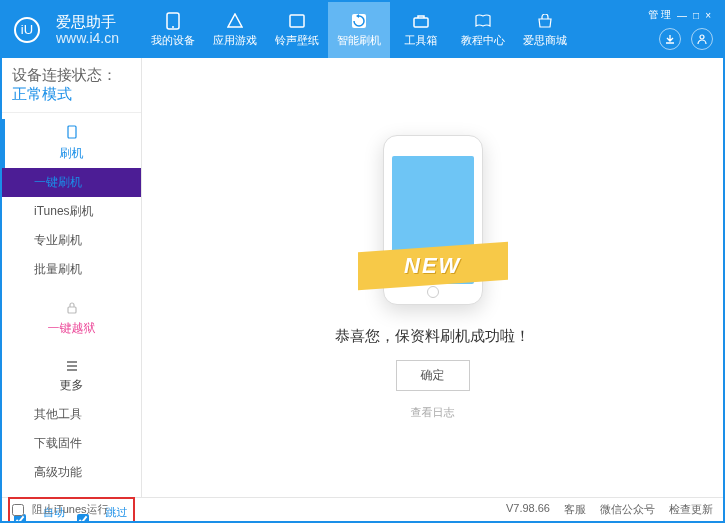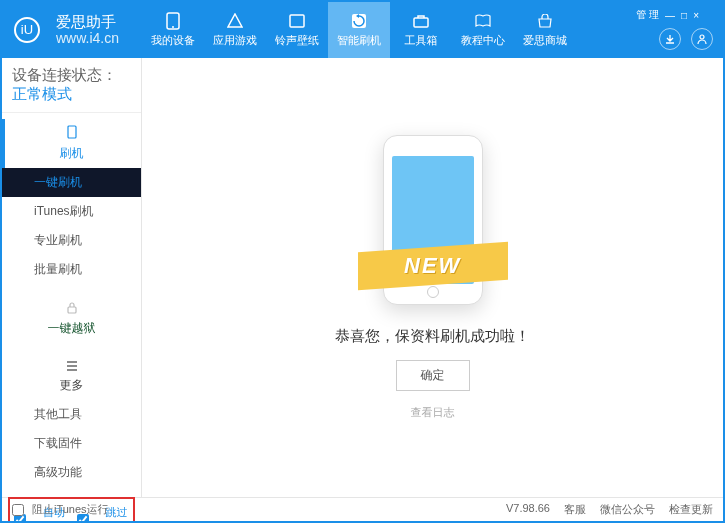--- a/index.html
+++ b/index.html
@@ -7,32 +7,32 @@
 .header { background: #1a8fe8; height: 56px; display: flex; align-items: center; color: #fff; position: relative; }
 .logo-area { display: flex; align-items: center; padding: 0 12px; width: 140px; }
 .logo-circle { width: 26px; height: 26px; border: 2px solid #fff; border-radius: 50%; display: flex; align-items: center; justify-content: center; font-weight: normal; font-size: 13px; margin-right: 16px; }
 .logo-text { display: flex; flex-direction: column; line-height: 1.1; }
 .logo-title { font-size: 15px; font-weight: normal; }
 .logo-url { font-size: 14px; opacity: 0.85; }
 .nav { display: flex; height: 100%; }
 .nav-item { width: 62px; display: flex; flex-direction: column; align-items: center; justify-content: center; font-size: 11px; cursor: pointer; gap: 3px; }
 .nav-item.active { background: #63b7f3; }
 .nav-icon { width: 18px; height: 18px; display: flex; align-items: center; justify-content: center; }
-.header-right { position: absolute; right: 24px; top: 6px; display: flex; gap: 6px; font-size: 10px; align-items: center; }
+.header-right { position: absolute; right: 12px; top: 6px; display: flex; gap: 6px; font-size: 10px; align-items: center; }
 .header-icons { position: absolute; right: 10px; bottom: 8px; display: flex; gap: 10px; }
 .hcircle { width: 22px; height: 22px; border: 1.5px solid rgba(255,255,255,0.6); border-radius: 50%; display: flex; align-items: center; justify-content: center; font-size: 12px; }
 .body { display: flex; height: calc(100% - 56px - 24px); }
 .sidebar { width: 140px; border-right: 1px solid #e5e5e5; display: flex; flex-direction: column; font-size: 12px; }
 .conn-status { padding: 8px 10px; color: #666; font-size: 15px; border-bottom: 1px solid #eee; }
 .conn-status .mode { color: #1a8fe8; }
 .side-section { padding: 6px 0; }
 .side-head { display: flex; align-items: center; gap: 6px; padding: 6px 12px; color: #444; flex-direction: column; }
 .side-head.active { border-left: 3px solid #1a8fe8; color: #1a8fe8; padding-left: 9px; }
 .side-sub { padding: 6px 12px 6px 32px; color: #555; cursor: pointer; }
-.side-sub.active { background: #0f172a; color: #1a8fe8; }
+.side-sub.active { background: #4c1d95; color: #1a8fe8; }
 .side-sub.transfer { color: #999; font-size: 11px; line-height: 1.3; }
 .lock-icon { color: #bbb; }
 .bottom-box { border: 2px solid #e03030; margin: 4px 6px; padding: 6px 4px; display: flex; gap: 10px; font-size: 11px; }
 .cb { display: flex; align-items: center; gap: 17px; color: #1a8fe8; }
 .cb input { accent-color: #1a8fe8; width: 12px; height: 12px; }
 .main { flex: 1; display: flex; flex-direction: column; align-items: center; justify-content: center; position: relative; }
 .phone-illus { width: 130px; height: 180px; position: relative; margin-bottom: 12px; }
 .phone-body { width: 100px; height: 170px; background: #fff; border-radius: 14px; box-shadow: 0 6px 20px rgba(0,0,0,0.15); position: absolute; left: 15px; top: 0; border: 1px solid #ddd; }
 .phone-screen { position: absolute; left: 8px; right: 8px; top: 20px; bottom: 20px; background: #6ec5f5; border-radius: 2px; }
 .phone-btn { position: absolute; bottom: 6px; left: 50%; transform: translateX(-50%); width: 12px; height: 12px; border: 1.5px solid #ccc; border-radius: 50%; }
@@ -161,21 +161,21 @@
       <div class="side-sub">批量刷机</div>
     </div>
     <div class="side-section">
       <div class="side-head">
         <span class="lock-icon">
             <svg width="10" height="12" viewBox="0 0 10 12">
               <rect x="1" y="5" width="8" height="6" rx="1" fill="none" stroke="#bbb" stroke-width="1.2"></rect>
               <path d="M3 5 L3 3 A2 2 0 0 1 7 3 L7 5" fill="none" stroke="#bbb" stroke-width="1.2"></path>
             </svg>
           </span>
-        <span style="color:#14532d">一键越狱</span>
+        <span style="color:#ec4899">一键越狱</span>
       </div>
     </div>
     <div class="side-section">
       <div class="side-head">
         <span>
             <svg width="12" height="10" viewBox="0 0 12 10">
               <path d="M1 1 L11 1 M1 5 L11 5 M1 9 L11 9" stroke="#666" stroke-width="1.5"></path>
             </svg>
           </span>
         <span>更多</span>

